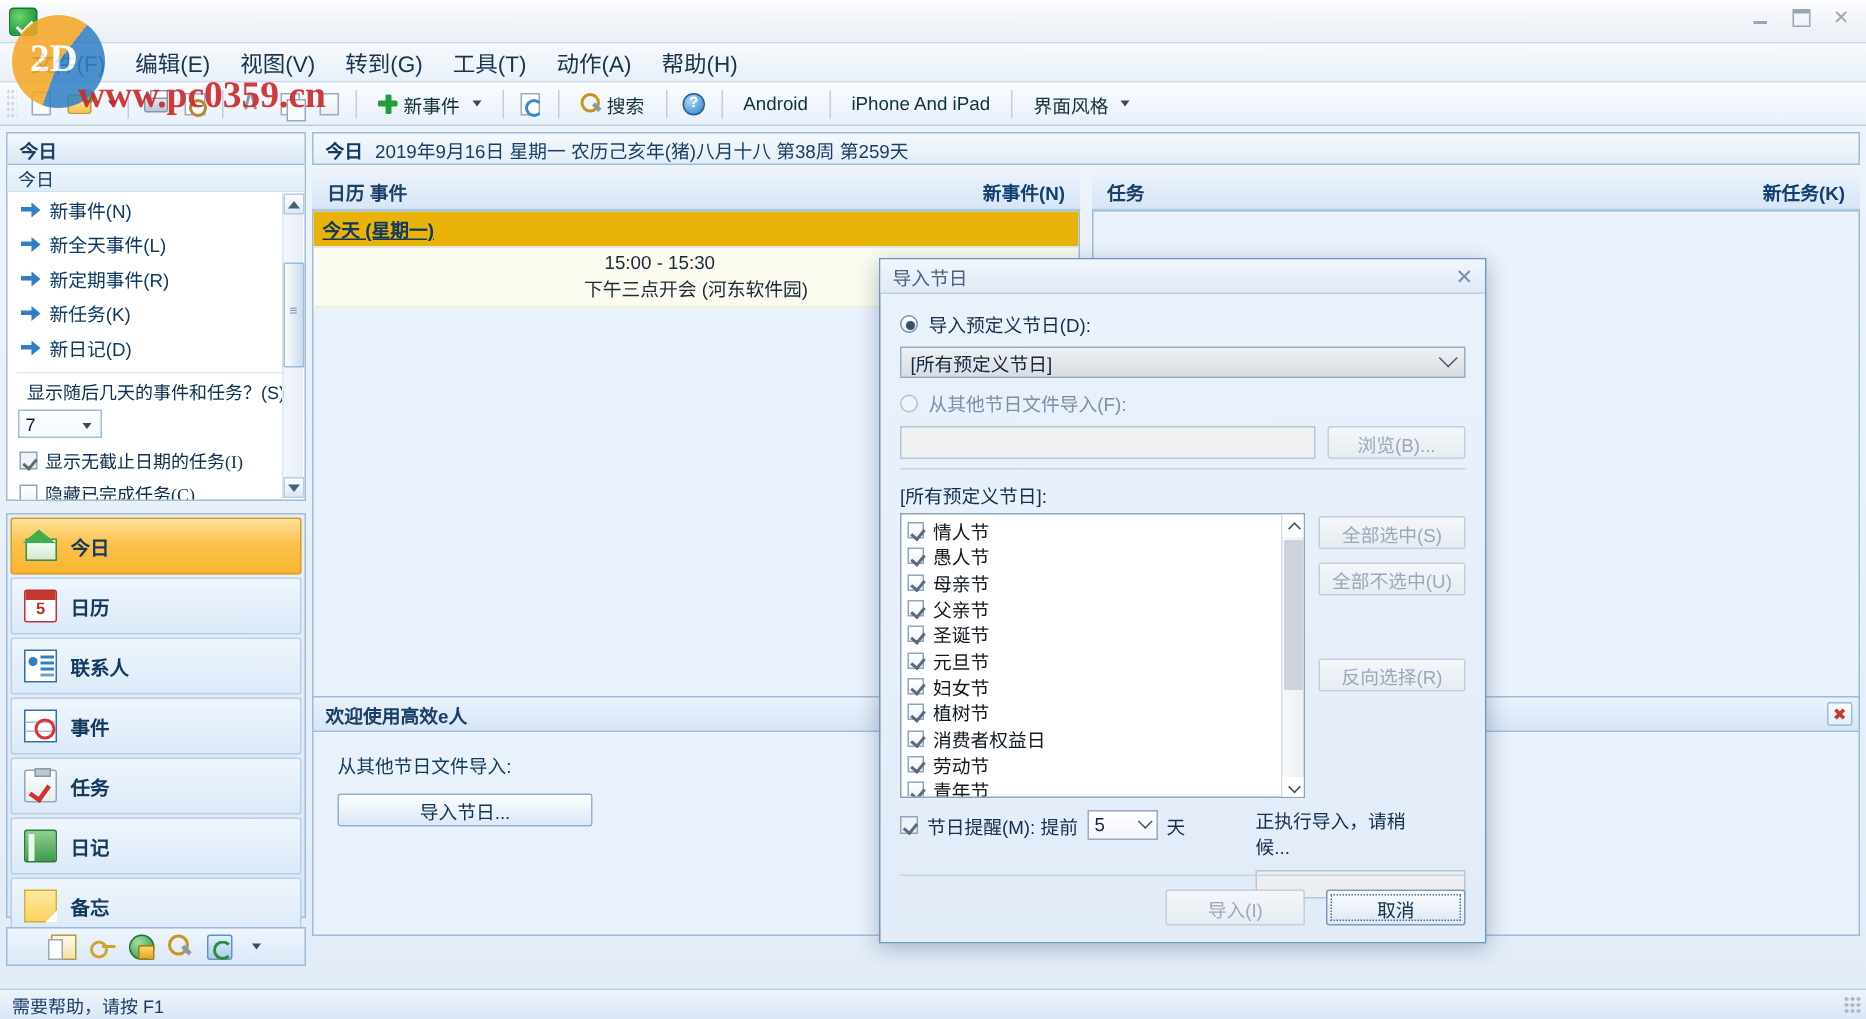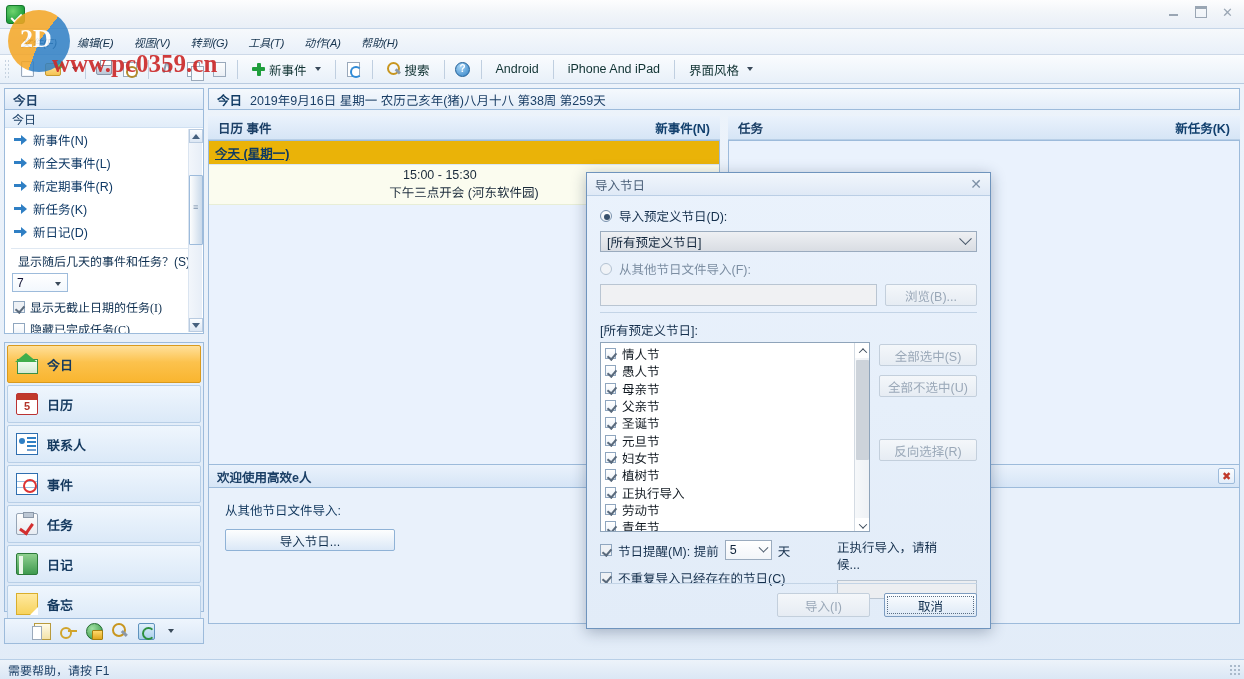--- a/index.html
+++ b/index.html
@@ -51,21 +51,21 @@
   .wb-max::before{content:""; display:block; width:10px; height:8px; border:1.5px solid #9aa6b4;border-top-width:3px;}
 
   
   .menubar {
     position:absolute; left:0; top:29px; width:1244px; height:26px;
     background: linear-gradient(180deg,#f6f9fc 0%, #e9f0f9 100%);
     display:flex; align-items:center; padding-left:12px; gap:2px;
     border-bottom:1px solid #cdd9e8;
   }
   .menu-item {
-    padding:3px 9px; font-size:11px; color:#17344f; white-space:nowrap; border-radius:2px;font-style:italic;
+    padding:3px 9px; font-size:15px; color:#17344f; white-space:nowrap; border-radius:2px;
   }
   .menu-item.first { color:#2b4a66; }
 
   
   .toolbar {
     position:absolute; left:0; top:55px; width:1244px; height:29px;
     background: linear-gradient(180deg,#fafcfe 0%, #e8f0f9 100%);
     border-bottom:1px solid #b9cbe0;
     display:flex; align-items:center; padding-left:4px;
   }
@@ -715,21 +715,21 @@
             <div class="list-row">
               <span class="cbox checked"></span>
               <span class="list-txt">妇女节</span>
             </div>
             <div class="list-row">
               <span class="cbox checked"></span>
               <span class="list-txt">植树节</span>
             </div>
             <div class="list-row">
               <span class="cbox checked"></span>
-              <span class="list-txt">正执行导入</span>
+              <span class="list-txt">消费者权益日</span>
             </div>
             <div class="list-row">
               <span class="cbox checked"></span>
               <span class="list-txt">劳动节</span>
             </div>
             <div class="list-row">
               <span class="cbox checked"></span>
               <span class="list-txt">青年节</span>
             </div>
 
@@ -757,24 +757,20 @@
         <div class="opts-left">
           <div class="opt-row">
             <span class="cbox checked gray"></span>
             <span>节日提醒(M): 提前</span>
             <span class="spin">
               <span>5</span>
               <span class="chev"></span>
             </span>
             <span>天</span>
           </div>
-          <div class="opt-row">
-            <span class="cbox checked gray"></span>
-            <span>不重复导入已经存在的节日(C)</span>
-          </div>
         </div>
         <div class="status-right">
           <div class="status-msg">正执行导入，请稍候...</div>
           <div class="progress"></div>
         </div>
       </div>
 
       <div class="dlg-foot">
         <div class="foot-sep"></div>
         <div class="foot-btns">

